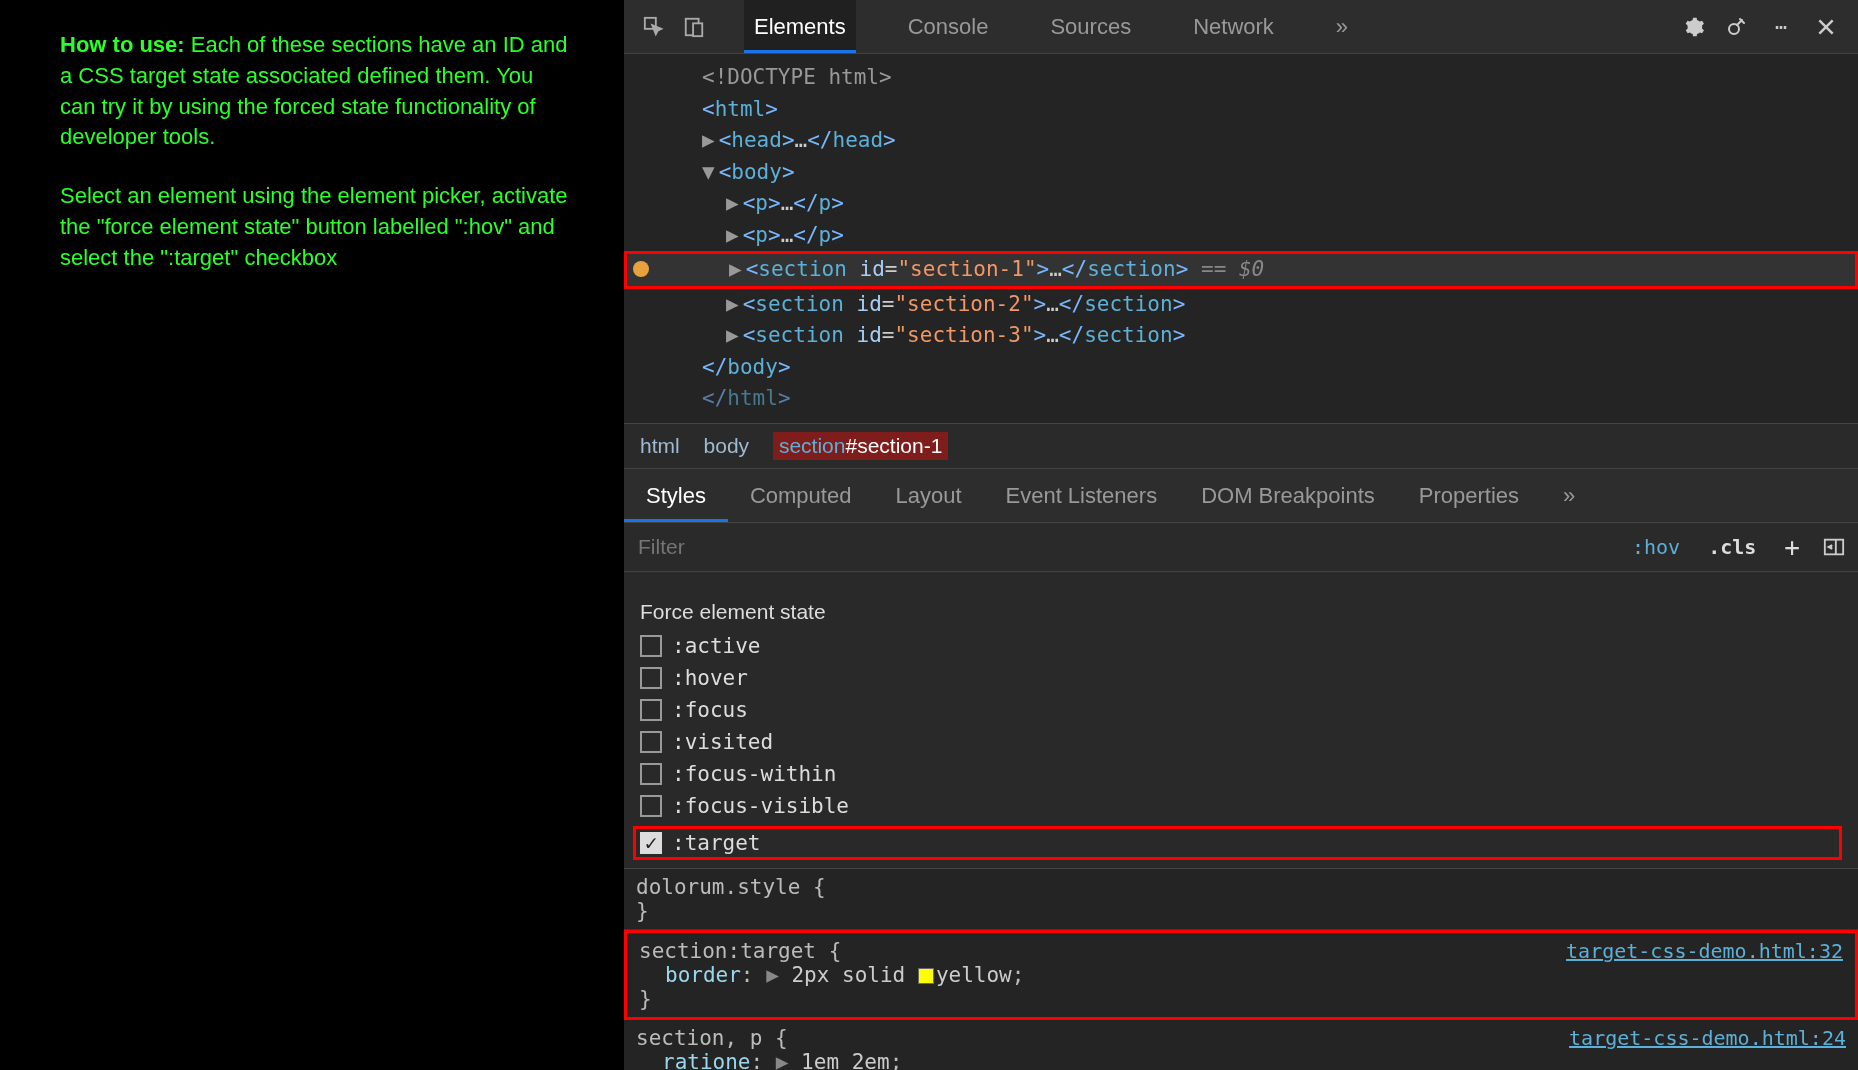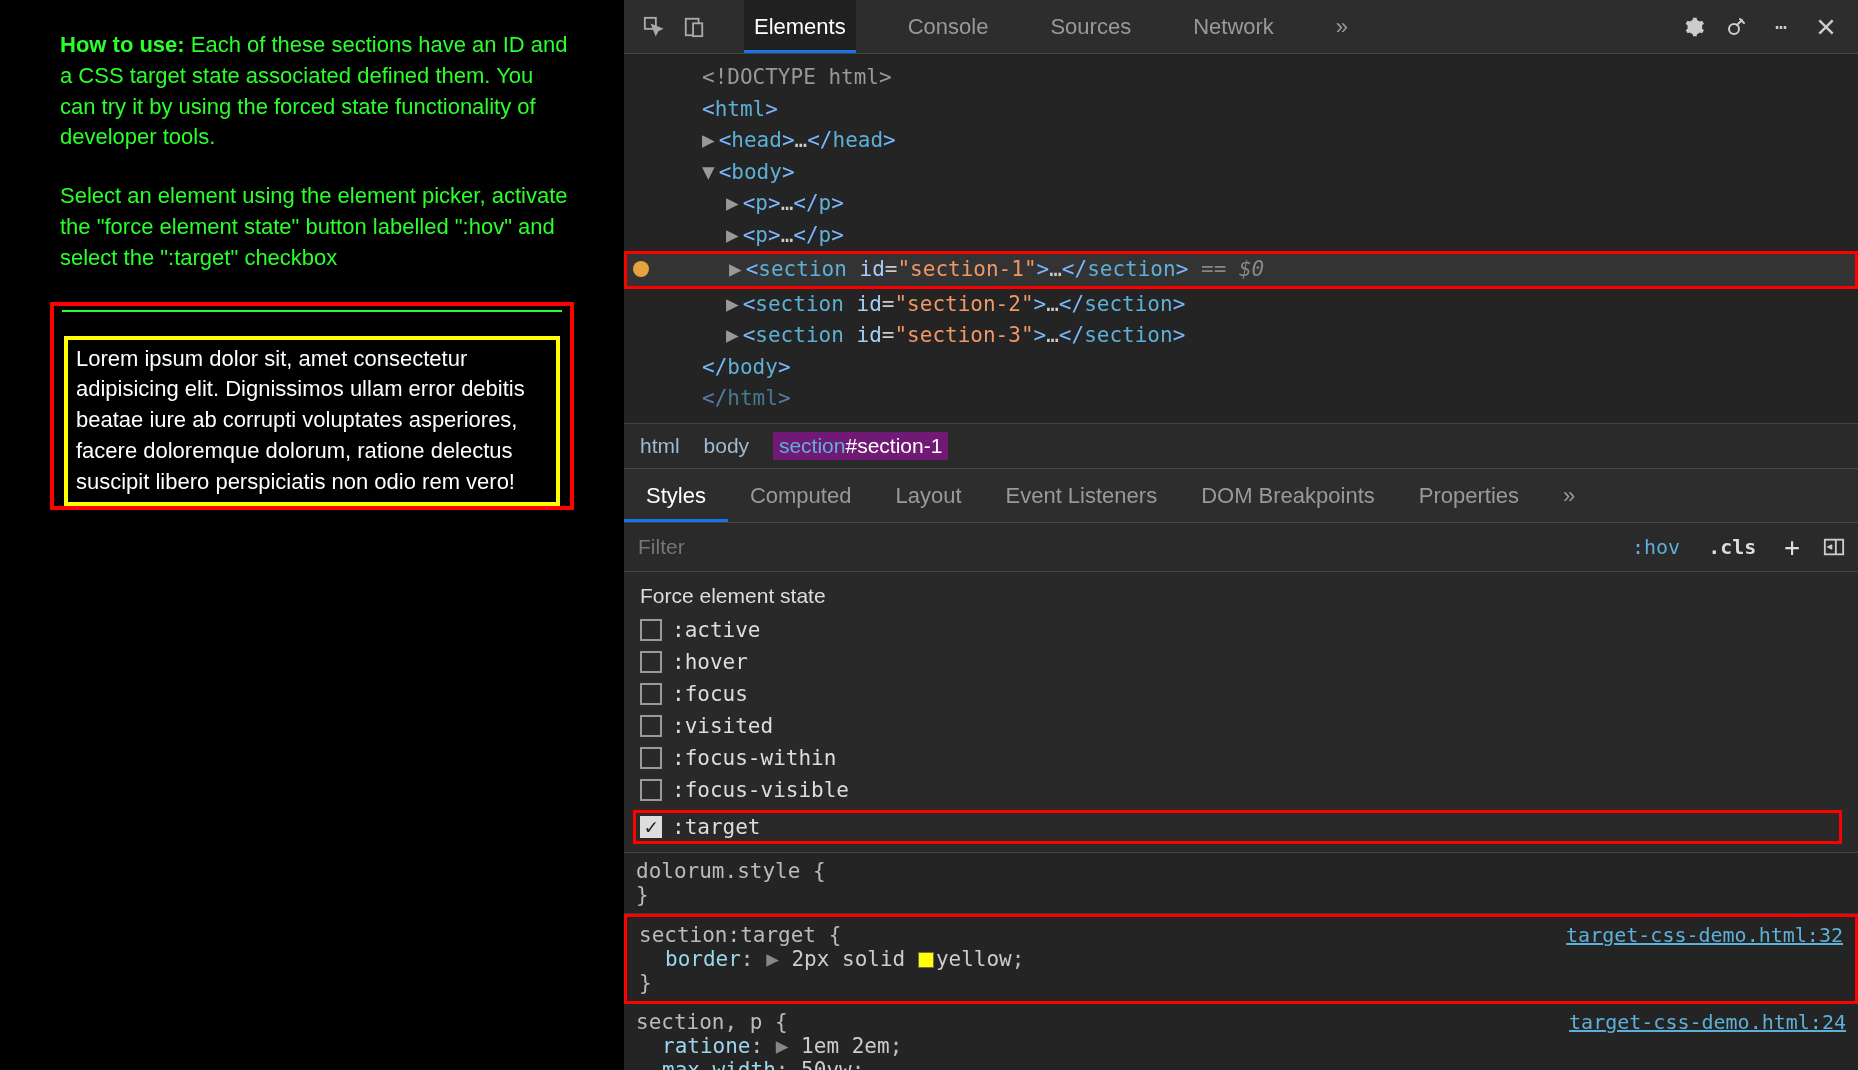--- a/index.html
+++ b/index.html
@@ -116,21 +116,21 @@
 .expand-tri { color: #999; margin-right: 4px; }
 .breadcrumb {
   background: #2a2a2a;
   border-top: 1px solid #444;
   border-bottom: 1px solid #444;
   padding: 8px 16px;
   font-size: 21px;
   font-family: -apple-system, sans-serif;
 }
 .crumb { color: #9fbad1; display: inline-block; margin-right: 18px; }
-.crumb.sel { background: #701a75; color: #fff; padding: 2px 6px; }
+.crumb.sel { background: #7f1d1d; color: #fff; padding: 2px 6px; }
 .crumb-sec { color: #5db0d7; }
 .styles-tabs {
   display: flex;
   background: #2d2d2d;
   border-bottom: 1px solid #444;
   font-family: -apple-system, sans-serif;
   font-size: 22px;
 }
 .styles-tab { padding: 14px 22px 10px 22px; color: #999; }
 .styles-tab.active { color: #fff; border-bottom: 3px solid #1a73e8; }
@@ -161,20 +161,21 @@
 .force-state {
   background: #292929;
   padding: 12px 16px 8px 16px;
   border-bottom: 1px solid #444;
 }
 .force-title {
   color: #ddd;
   font-family: -apple-system, sans-serif;
   font-size: 21px;
   margin-bottom: 10px;
+  margin-top: 16px;
 }
 .state-grid {
   display: grid;
   grid-template-columns: 1fr;
   gap: 8px 30px;
 }
 .state-item {
   display: flex;
   align-items: center;
   gap: 10px;
@@ -223,24 +224,20 @@
 .expand-tri-s { color: #888; }
 </style>
 </head>
 <body>
 
 <div class="left-panel">
   <p class="green-text">
     <span class="bold">How to use:</span><span> Each of these sections have an ID and a CSS target state associated defined them. You can try it by using the forced state functionality of developer tools.</span>
   </p>
   <p class="green-text">Select an element using the element picker, activate the "force element state" button labelled ":hov" and select the ":target" checkbox</p>
-  <div class="red-outline-outer">
-    <hr class="green-hr">
-    <div class="yellow-box">Lorem ipsum dolor sit, amet consectetur adipisicing elit. Dignissimos ullam error debitis beatae iure ab corrupti voluptates asperiores, facere doloremque dolorum, ratione delectus suscipit libero perspiciatis non odio rem vero!</div>
-  </div>
 </div>
 
 <div class="devtools">
 
   <div class="dt-toolbar">
     <div class="dt-toolbar-icons">
       <span class="dt-icon">
         <svg width="22" height="22" viewBox="0 0 24 24" fill="none" stroke="#aaa" stroke-width="2">
             <rect x="2" y="2" width="12" height="12"></rect>
             <path d="M10 10 L20 14 L16 16 L14 20 Z" fill="#aaa"></path>

